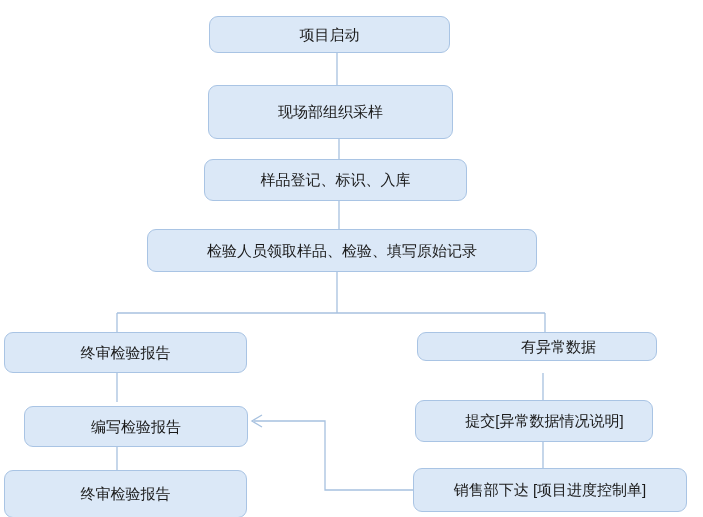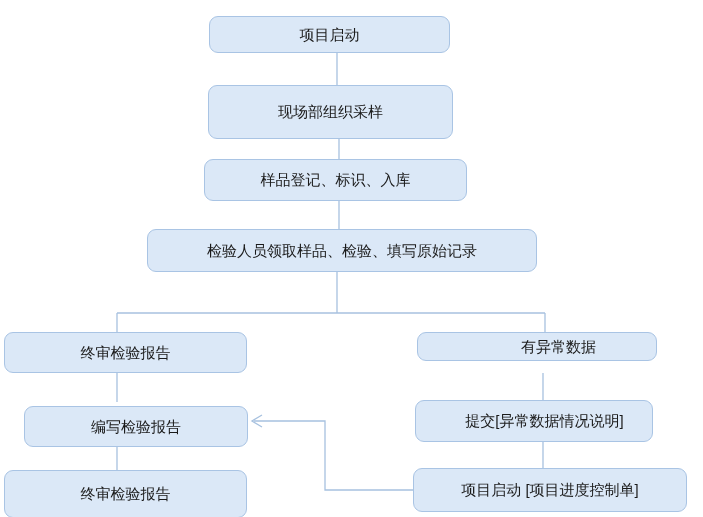--- a/index.html
+++ b/index.html
@@ -87,15 +87,15 @@
 
   <div class="node" id="n0">项目启动</div>
   <div class="node" id="n1">现场部组织采样</div>
   <div class="node" id="n2">样品登记、标识、入库</div>
   <div class="node" id="n3">检验人员领取样品、检验、填写原始记录</div>
   <div class="node" id="n4">终审检验报告</div>
   <div class="node" id="n5">有异常数据</div>
   <div class="node" id="n6">编写检验报告</div>
   <div class="node" id="n7">提交[异常数据情况说明]</div>
   <div class="node" id="n8">终审检验报告</div>
-  <div class="node" id="n9">项目启动 [项目进度控制单]</div>
+  <div class="node" id="n9">销售部下达 [项目进度控制单]</div>
 
 </div>
 
 </body></html>

